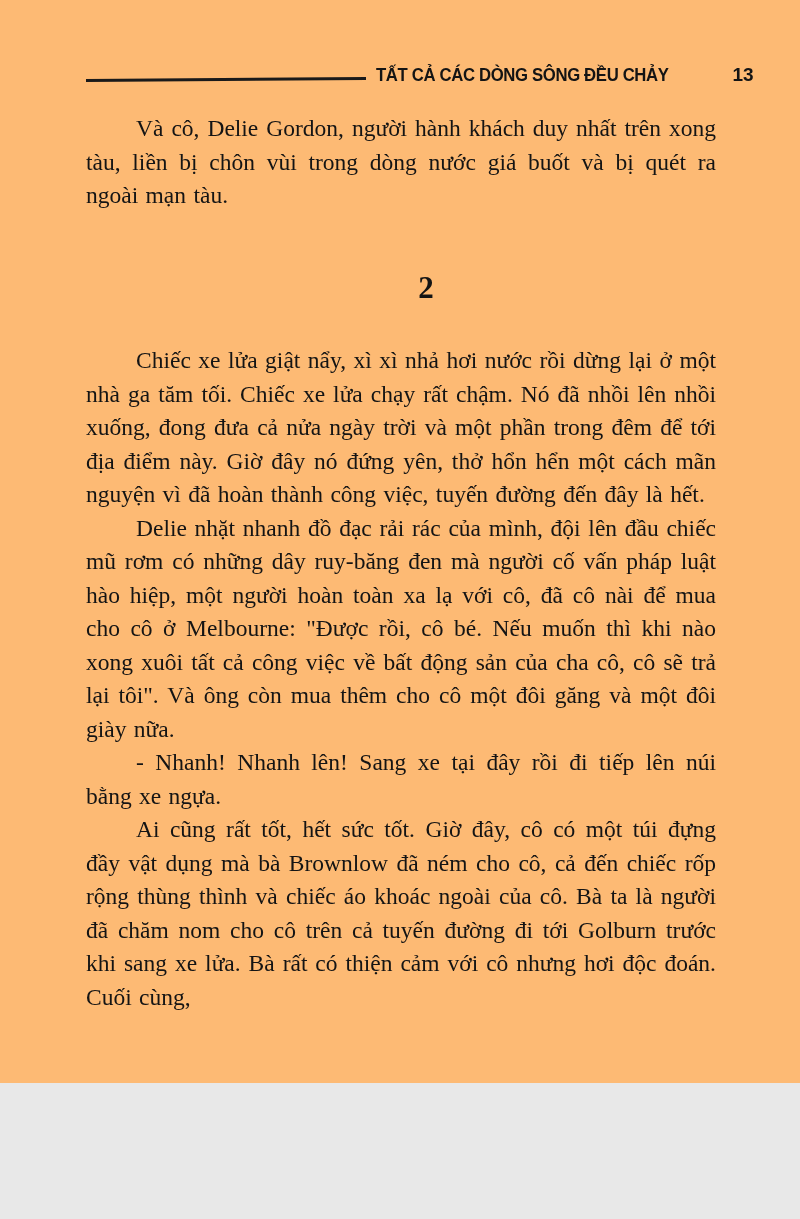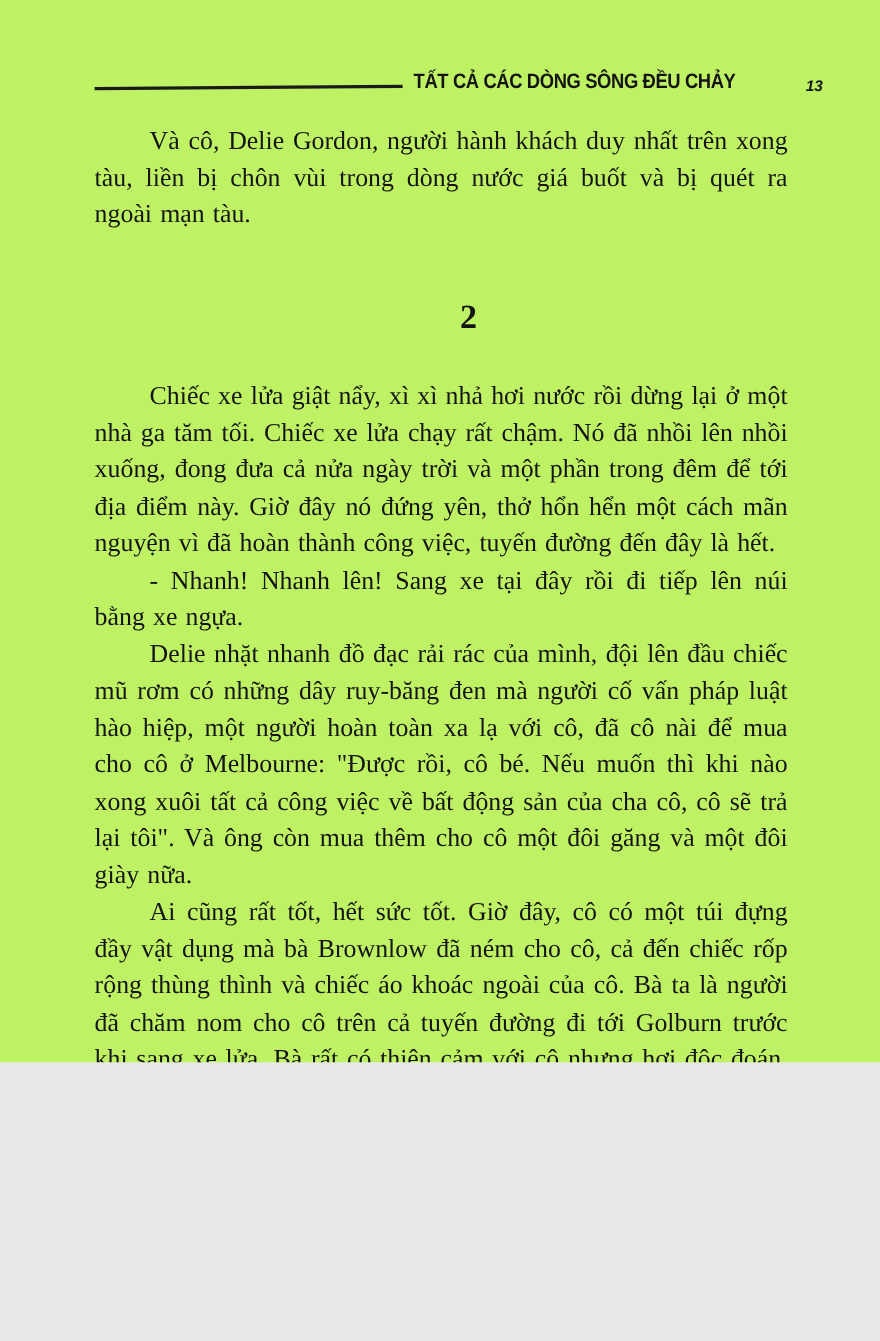--- a/index.html
+++ b/index.html
@@ -4,23 +4,23 @@
 <style>
   * { margin: 0; padding: 0; box-sizing: border-box; }
 
   html, body {
     background: #e8e8e8;
   }
 
   .page {
     position: relative;
     width: 800px;
-    height: 966px;
+    height: 1083px;
     margin: 0 auto;
-    background: #bef264;
+    background: #fdba74;
     color: #141414;
     font-family: "Liberation Serif", "DejaVu Serif", serif;
     overflow: hidden;
   }
 
   .page-inner {
     padding: 60px 84px 0 86px;
   }
 
   
@@ -48,24 +48,23 @@
     white-space: nowrap;
     margin-left: 10px;
     display: inline-block;
     transform: scaleX(0.88);
     transform-origin: left bottom;
   }
 
   .header-page-number {
     font-family: "Liberation Sans", "DejaVu Sans", sans-serif;
     font-weight: bold;
-    font-size: 14px;
+    font-size: 19px;
     margin-left: auto;
     padding-left: 24px;
-    font-style: italic;
   }
 
   
   .body-text {
     font-size: 23.5px;
     line-height: 33.5px;
     text-align: justify;
   }
 
   .body-text p {
@@ -97,21 +96,21 @@
 
     <div class="body-text">
 
       <p>Và cô, Delie Gordon, người hành khách duy nhất trên xong tàu, liền bị chôn vùi trong dòng nước giá buốt và bị quét ra ngoài mạn tàu.</p>
 
       <p class="chapter-number">2</p>
 
       <p>Chiếc xe lửa giật nẩy, xì xì nhả hơi nước rồi dừng lại ở một nhà ga tăm tối. Chiếc xe lửa chạy rất chậm. Nó đã nhồi lên nhồi xuống, đong đưa cả nửa ngày trời và một phần trong đêm để tới địa điểm này. Giờ đây nó đứng yên, thở hổn hển một cách mãn nguyện vì đã hoàn thành công việc, tuyến đường đến đây là hết.</p>
 
 
+      <p>Delie nhặt nhanh đồ đạc rải rác của mình, đội lên đầu chiếc mũ rơm có những dây ruy-băng đen mà người cố vấn pháp luật hào hiệp, một người hoàn toàn xa lạ với cô, đã cô nài để mua cho cô ở Melbourne: "Được rồi, cô bé. Nếu muốn thì khi nào xong xuôi tất cả công việc về bất động sản của cha cô, cô sẽ trả lại tôi". Và ông còn mua thêm cho cô một đôi găng và một đôi giày nữa.</p>
+
       <p>- Nhanh! Nhanh lên! Sang xe tại đây rồi đi tiếp lên núi bằng xe ngựa.</p>
-
-      <p>Delie nhặt nhanh đồ đạc rải rác của mình, đội lên đầu chiếc mũ rơm có những dây ruy-băng đen mà người cố vấn pháp luật hào hiệp, một người hoàn toàn xa lạ với cô, đã cô nài để mua cho cô ở Melbourne: "Được rồi, cô bé. Nếu muốn thì khi nào xong xuôi tất cả công việc về bất động sản của cha cô, cô sẽ trả lại tôi". Và ông còn mua thêm cho cô một đôi găng và một đôi giày nữa.</p>
 
       <p>Ai cũng rất tốt, hết sức tốt. Giờ đây, cô có một túi đựng đầy vật dụng mà bà Brownlow đã ném cho cô, cả đến chiếc rốp rộng thùng thình và chiếc áo khoác ngoài của cô. Bà ta là người đã chăm nom cho cô trên cả tuyến đường đi tới Golburn trước khi sang xe lửa. Bà rất có thiện cảm với cô nhưng hơi độc đoán. Cuối cùng,</p>
 
     </div>
   </div>
 </div>
 
 </body></html>

